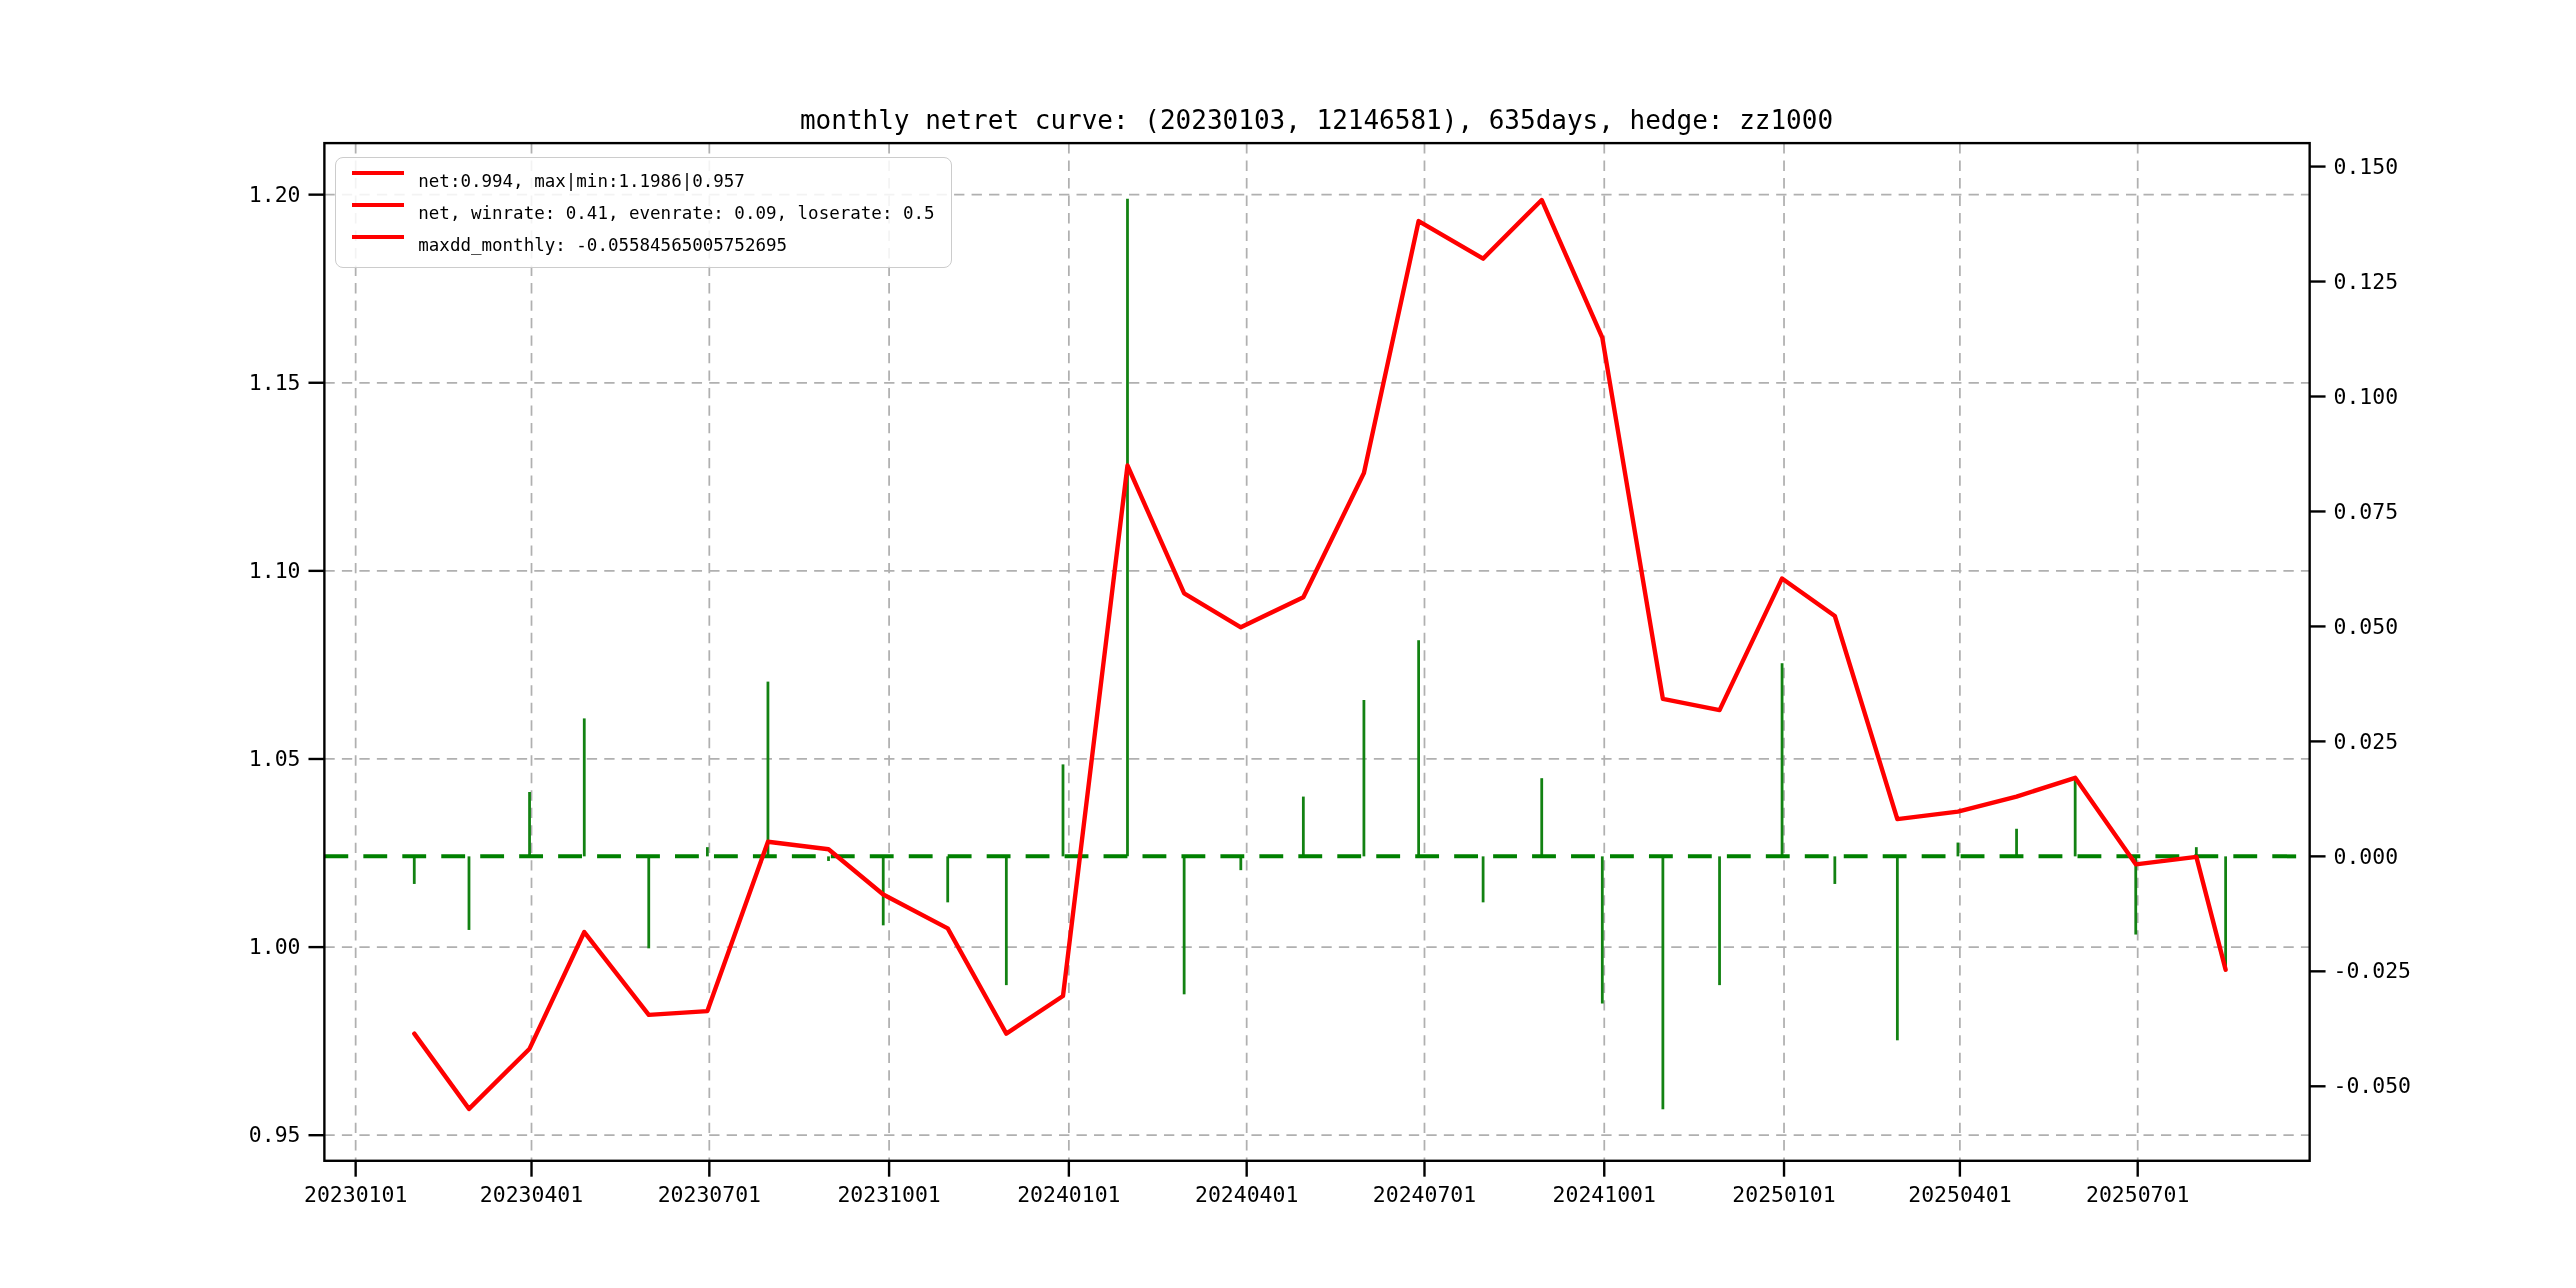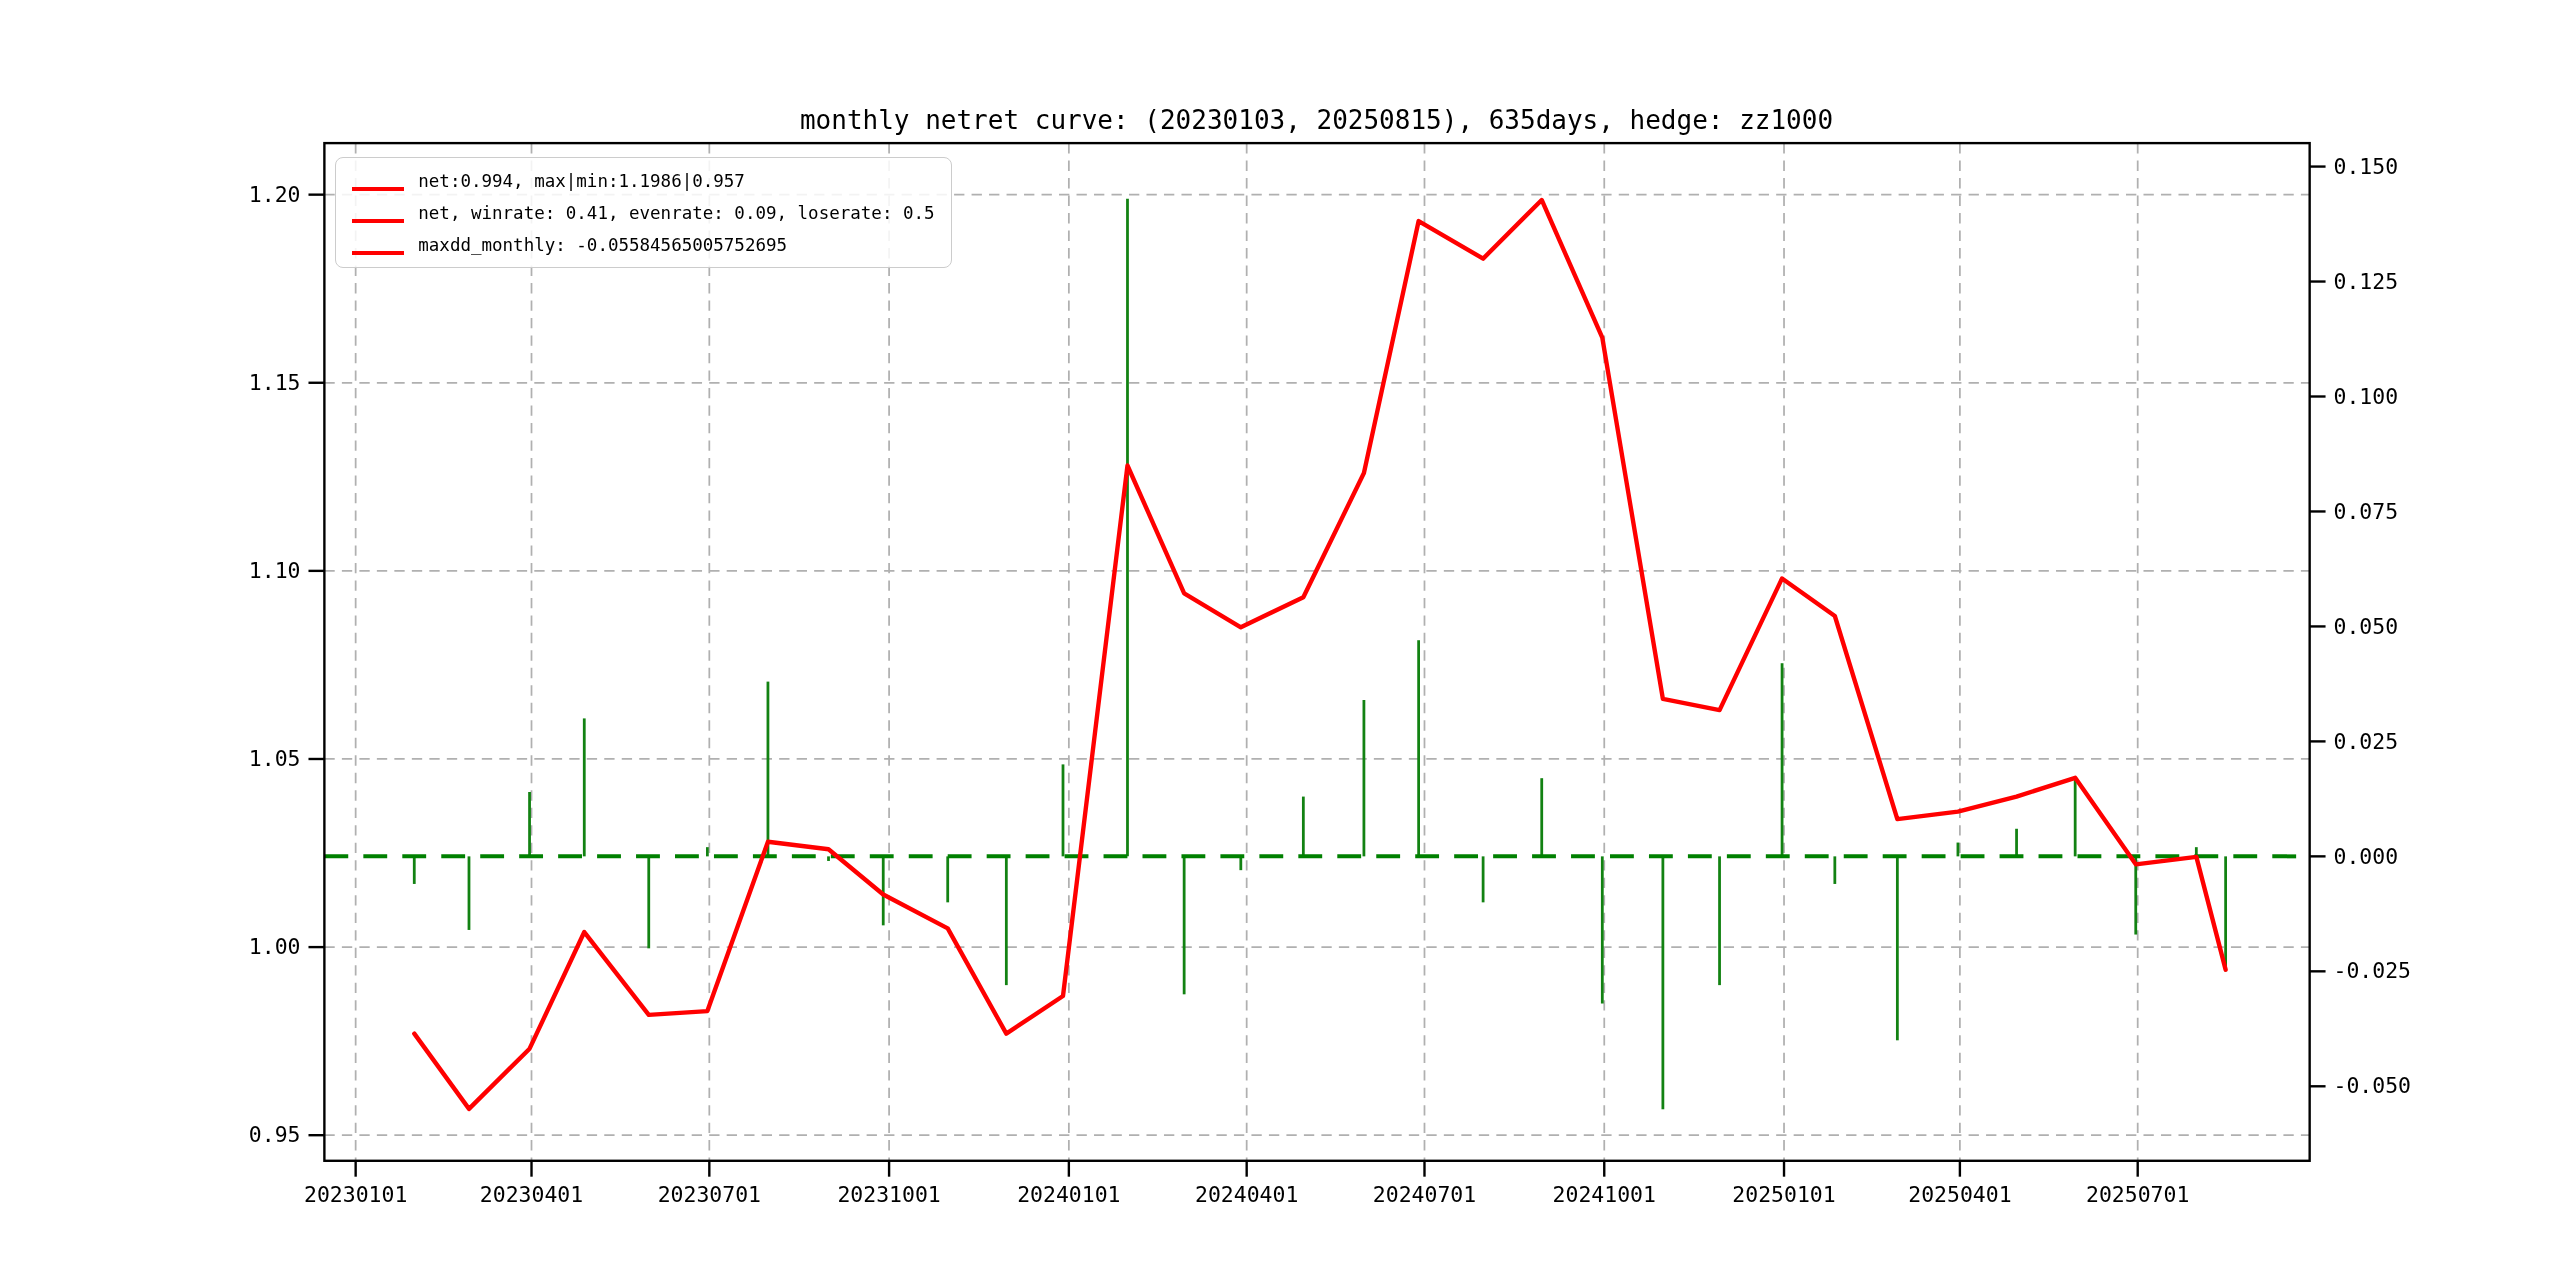--- a/index.html
+++ b/index.html
@@ -39,21 +39,21 @@
     background: rgba(255,255,255,0.85);
     border: 1.6px solid #cccccc;
     border-radius: 8px;
     padding: 12.7px 16px;
     display: flex;
     flex-direction: column;
     gap: 12px;
   }
   .legend-row {
     display: flex;
-    align-items: flex-end;
+    align-items: flex-start;
     gap: 14.3px;
   }
   .legend-swatch {
     display: inline-block;
     width: 52px;
     height: 4px;
     flex: 0 0 52px;
   }
   .legend-label {
     font-size: 17.5px;
@@ -182,21 +182,21 @@
         <text x="2017.7785433070865" y="1512" text-anchor="middle" class="tick-label">20241001</text>
         <line x1="2243.884842519685" y1="1460" x2="2243.884842519685" y2="1480" stroke="#000000" stroke-width="3"></line>
         <text x="2243.884842519685" y="1512" text-anchor="middle" class="tick-label">20250101</text>
         <line x1="2465.075787401575" y1="1460" x2="2465.075787401575" y2="1480" stroke="#000000" stroke-width="3"></line>
         <text x="2465.075787401575" y="1512" text-anchor="middle" class="tick-label">20250401</text>
         <line x1="2688.724409448819" y1="1460" x2="2688.724409448819" y2="1480" stroke="#000000" stroke-width="3"></line>
         <text x="2688.724409448819" y="1512" text-anchor="middle" class="tick-label">20250701</text>
       </g>
     </svg>
 
-  <div id="chart-title">monthly netret curve: (20230103, 20250815), 635days, hedge: zz1000</div>
+  <div id="chart-title">monthly netret curve: (20230103, 12146581), 635days, hedge: zz1000</div>
 
   <div id="legend">
     <div class="legend-row">
       <span class="legend-swatch" style="background: rgb(255, 0, 0);"></span>
       <span class="legend-label">net:0.994, max|min:1.1986|0.957</span>
     </div>
     <div class="legend-row">
       <span class="legend-swatch" style="background: rgb(255, 0, 0);"></span>
       <span class="legend-label">net, winrate: 0.41, evenrate: 0.09, loserate: 0.5</span>
     </div>

